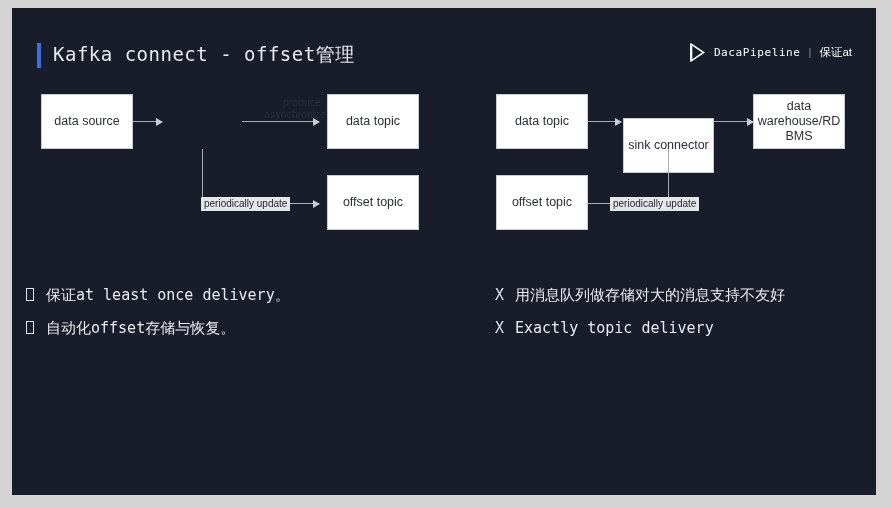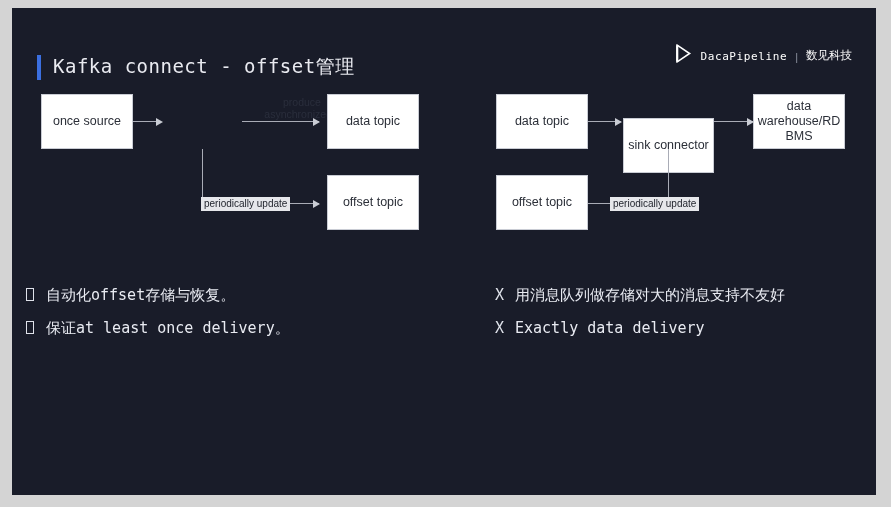--- a/index.html
+++ b/index.html
@@ -17,21 +17,21 @@
     top: 8px;
     width: 864px;
     height: 487px;
     background: #191c29;
     overflow: hidden;
   }
   
   #title-wrap {
     position: absolute;
     left: 25px;
-    top: 43px;
+    top: 31px;
     display: flex;
     align-items: center;
     height: 32px;
   }
   #title-bar {
     width: 4px;
     height: 25px;
     background: #3b6fe0;
     margin-right: 12px;
   }
@@ -41,21 +41,21 @@
     font-size: 19px;
     letter-spacing: 0.5px;
     white-space: nowrap;
   }
   
   #logo {
     position: absolute;
     right: 24px;
     top: 33px;
     display: flex;
-    align-items: flex-end;
+    align-items: center;
     height: 22px;
   }
   #logo-mark {
     width: 17px;
     height: 19px;
     margin-right: 7px;
     flex: none;
   }
   #logo-name {
     color: #ffffff;
@@ -167,25 +167,25 @@
     <div id="title-text">Kafka connect - offset管理</div>
   </div>
 
   <div id="logo">
     <svg id="logo-mark" viewBox="0 0 17 19">
       <path d="M1.2 1.2 L1.2 17.8 L13.6 9.5 Z" fill="none" stroke="#ffffff" stroke-width="1.6" stroke-linejoin="miter"></path>
       <path d="M1.2 1.2 L1.2 17.8" fill="none" stroke="#ffffff" stroke-width="2.2"></path>
     </svg>
     <span id="logo-name">DacaPipeline</span>
     <span id="logo-sep">|</span>
-    <span id="logo-cn">数见科技</span>
+    <span id="logo-cn">保证at</span>
   </div>
 
   <div class="node" style="left:29px; top:86px; width:92px; height:55px;">
-    <span>once source</span>
+    <span>data source</span>
   </div>
 
   <div class="line-h" style="left:121px; top:113px; width:28px;"></div>
   <div class="arrow-r" style="left:144px; top:110px;"></div>
 
 
   <div class="line-h" style="left:230px; top:113px; width:77px;"></div>
   <div class="arrow-r" style="left:301px; top:110px;"></div>
   <div class="edge-label-dim" style="left:244px; top:88px; width:92px;">produce
 asynchronizedly</div>
@@ -228,32 +228,32 @@
   <div class="arrow-l" style="left:565px; top:192px;"></div>
   <div class="edge-label-box" style="left:598px; top:189px;">periodically update</div>
 
   <div class="node" style="left:484px; top:167px; width:92px; height:55px;">
     <span>offset topic</span>
   </div>
 
   <div class="bullets" style="left:14px; top:278px;">
     <div class="bullet-row">
       <span class="bullet-mark tofu"><span class="tofu-box"></span></span>
+      <span class="bullet-text">保证at least once delivery。</span>
+    </div>
+    <div class="bullet-row">
+      <span class="bullet-mark tofu"><span class="tofu-box"></span></span>
       <span class="bullet-text">自动化offset存储与恢复。</span>
-    </div>
-    <div class="bullet-row">
-      <span class="bullet-mark tofu"><span class="tofu-box"></span></span>
-      <span class="bullet-text">保证at least once delivery。</span>
     </div>
   </div>
 
   <div class="bullets" style="left:483px; top:278px;">
     <div class="bullet-row">
       <span class="bullet-mark">X</span>
       <span class="bullet-text">用消息队列做存储对大的消息支持不友好</span>
     </div>
     <div class="bullet-row">
       <span class="bullet-mark">X</span>
-      <span class="bullet-text">Exactly data delivery</span>
+      <span class="bullet-text">Exactly topic delivery</span>
     </div>
   </div>
 
 </div>
 
 </body></html>

